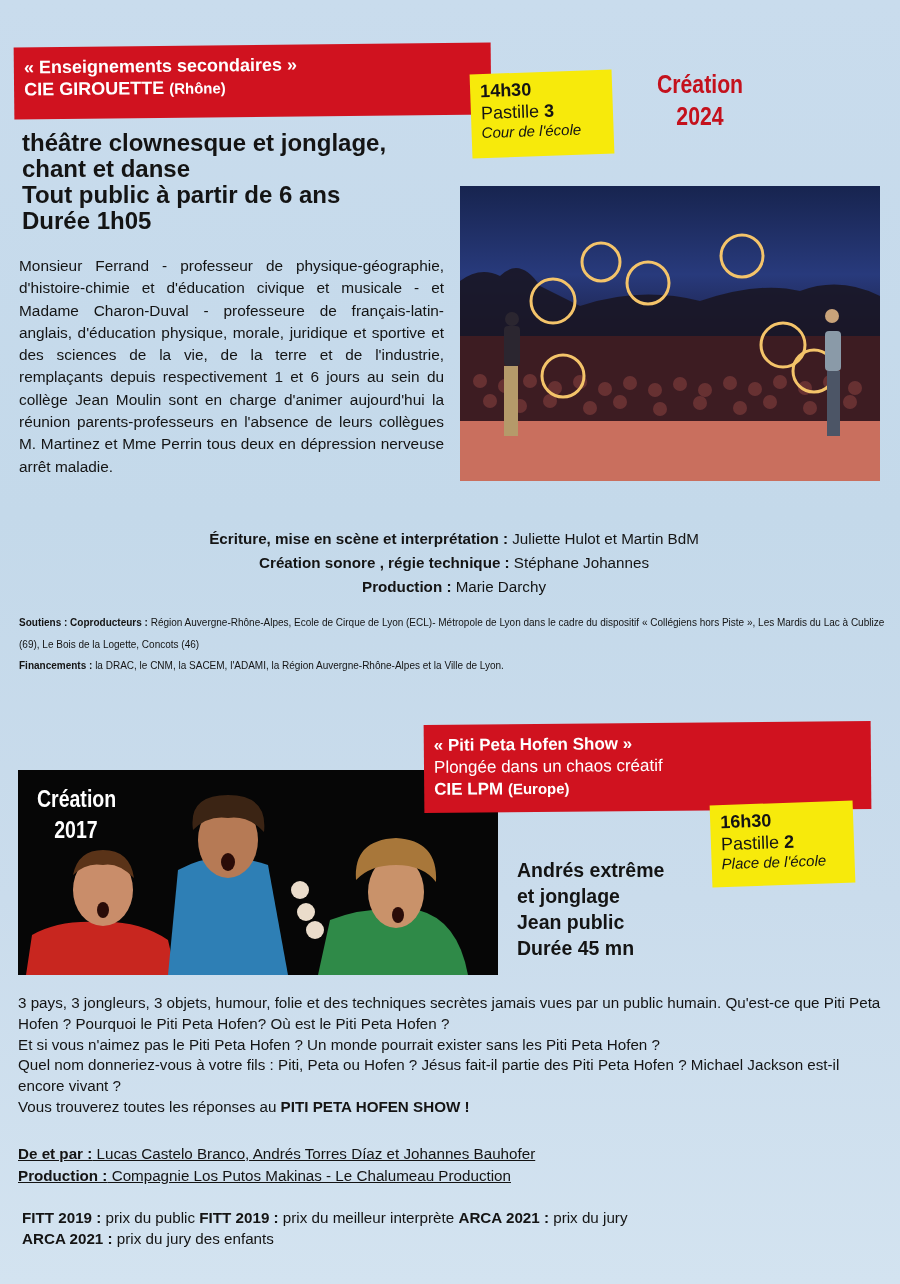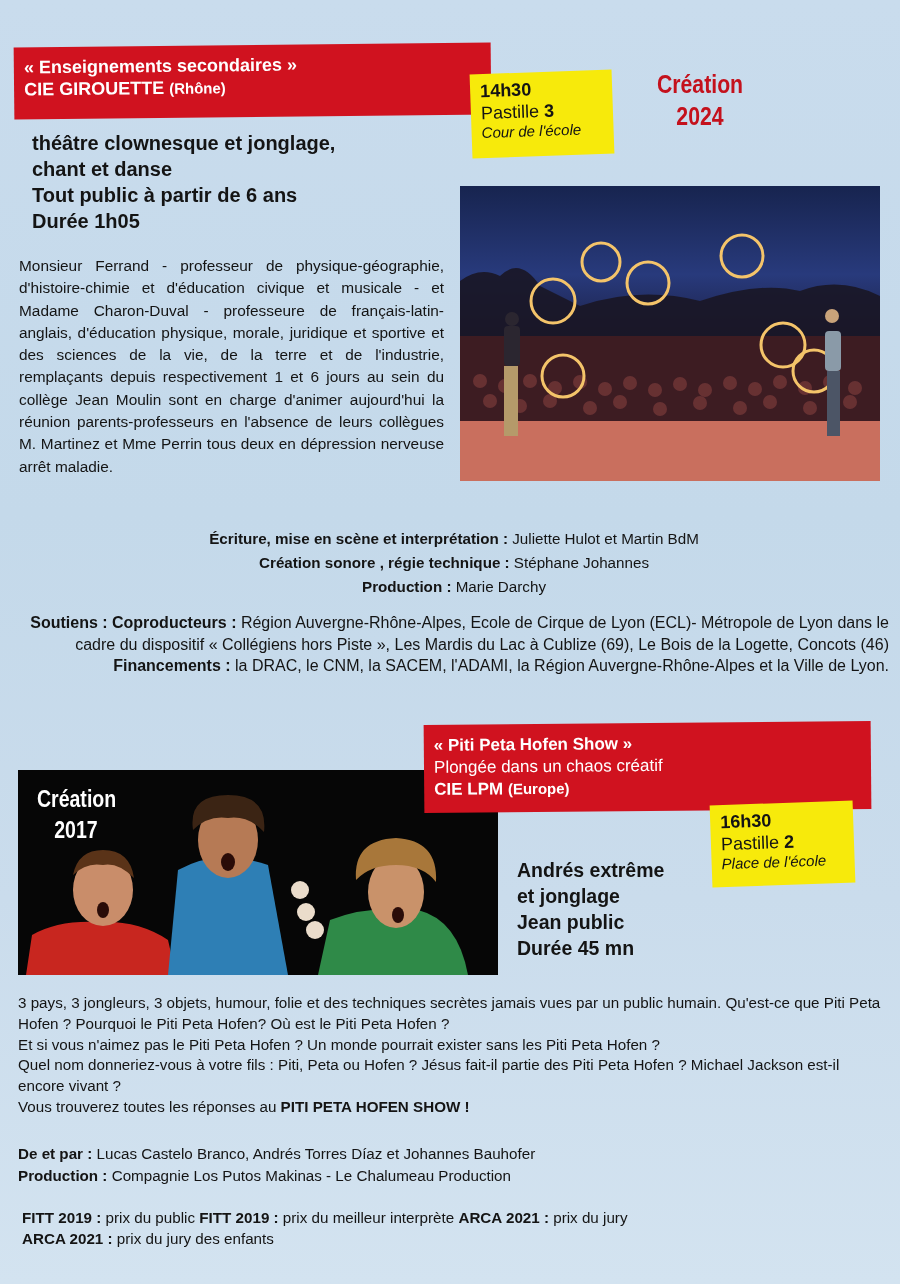--- a/index.html
+++ b/index.html
@@ -25,47 +25,47 @@
   .y2 { left: 711px; top: 803px; width: 143px; height: 82px; }
   .yellow .time { font-weight: bold; font-size: 18px; line-height: 22px; }
   .yellow .past { font-size: 18px; line-height: 22px; }
   .yellow .past b { font-weight: bold; }
   .yellow .place { font-style: italic; font-size: 15px; line-height: 18px; }
   .creation-red {
     left: 640px; top: 68px; width: 120px; text-align: center;
     color: #c4111c; font-weight: bold; font-size: 25px; line-height: 32px;
     transform: scaleX(0.85); font-family: "Liberation Sans", sans-serif;
   }
-  .subtitle1 { left: 22px; top: 130px; font-weight: bold; font-size: 20px; line-height: 26px; width: 430px; margin-left: 10px; }
+  .subtitle1 { left: 22px; top: 130px; font-weight: bold; font-size: 24px; line-height: 26px; width: 430px; }
   .desc1 {
     left: 19px; top: 255px; width: 425px; font-size: 15.4px; line-height: 22.3px;
     text-align: justify;
   }
   .photo1 {
     left: 460px; top: 186px; width: 420px; height: 295px; overflow: hidden;
     background: linear-gradient(180deg, #17244f 0%, #283a7c 30%, #1c1f44 52%, #2a1a24 60%, #3a1d1f 75%, #b65a4d 80%, #d27a66 100%);
   }
   .credits { left: 19px; top: 527px; width: 870px; font-size: 15.2px; line-height: 24px; text-align: center; }
   .credits b { font-weight: bold; }
-  .support { left: 19px; top: 612px; width: 870px; font-size: 16px; line-height: 21.5px; text-align: right; }
+  .support { left: 19px; top: 612px; width: 870px; font-size: 10px; line-height: 21.5px; }
   .band2 { left: 424px; top: 723px; width: 447px; height: 88px; padding: 10px 0 0 10px; transform: rotate(-0.5deg); }
   .band2 .t1 { font-weight: bold; font-size: 17px; line-height: 22px; }
   .band2 .t2 { font-size: 17px; line-height: 22px; }
   .band2 .t3 { font-weight: bold; font-size: 17px; line-height: 22px; }
   .photo2 {
     left: 18px; top: 770px; width: 480px; height: 205px; overflow: hidden; background: #050505;
   }
   .creation-white {
     left: 30px; top: 784px; width: 92px; text-align: center; color: #fff;
     font-weight: bold; font-size: 23px; line-height: 31px; transform: scaleX(0.85);
   }
   .subtitle2 { left: 517px; top: 857px; font-weight: bold; font-size: 19.5px; line-height: 26px; }
   .desc2 { left: 18px; top: 993px; width: 870px; font-size: 15.2px; line-height: 20.8px; }
   .desc2 b { font-weight: bold; }
-  .credits2 { left: 18px; top: 1143px; width: 870px; font-size: 15.2px; line-height: 22px; }
+  .credits2 { left: 18px; top: 1143px; width: 870px; font-size: 15.2px; line-height: 22px; text-decoration: underline; }
   .awards { left: 22px; top: 1207px; width: 870px; font-size: 15.2px; line-height: 21px; }
 </style>
 </head>
 <body>
 
 <div class="abs redband band1">
   <div class="t1">« Enseignements secondaires »</div>
   <div class="t2"><span>CIE GIROUETTE</span> <small>(Rhône)</small></div>
 </div>
 

